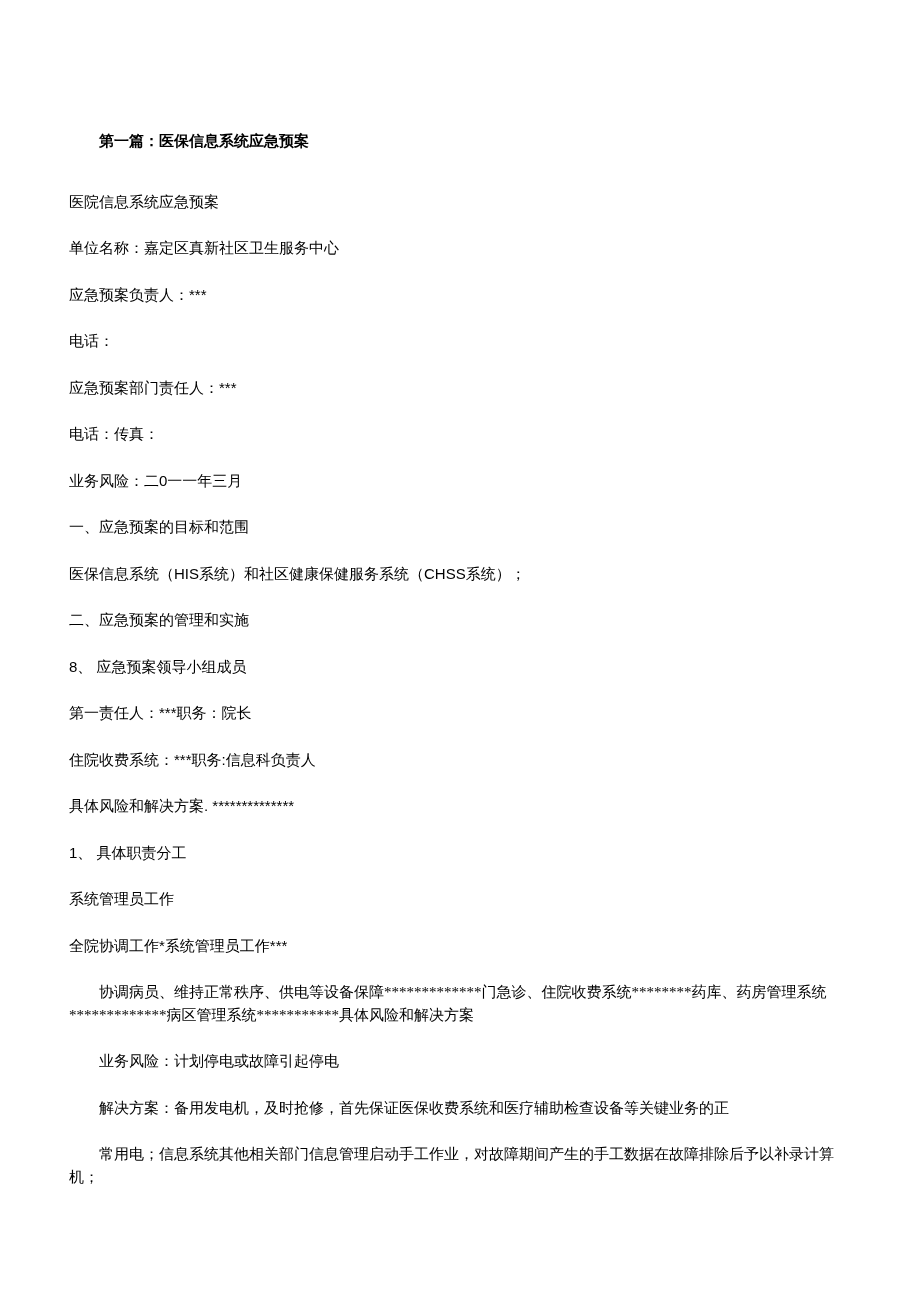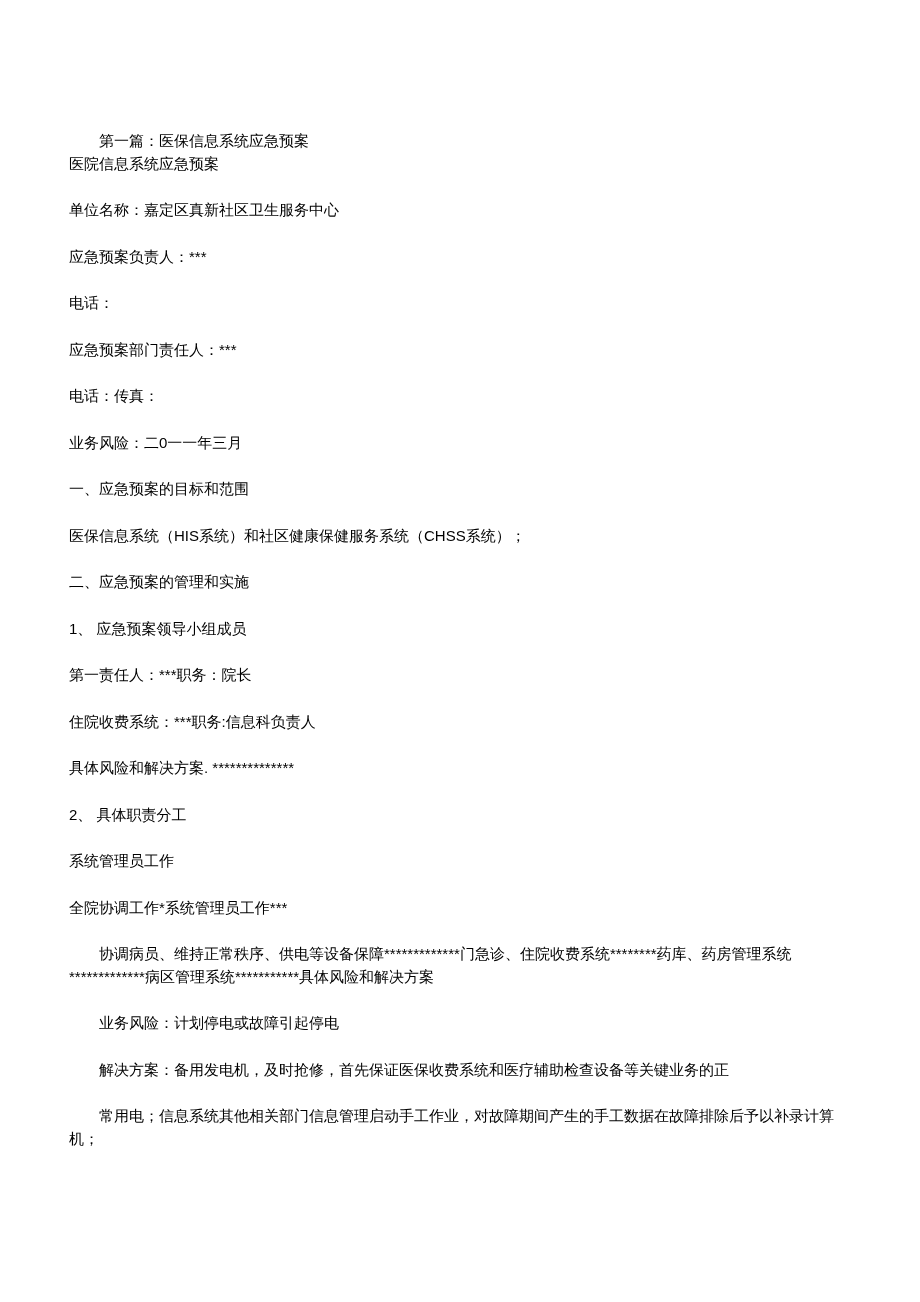--- a/index.html
+++ b/index.html
@@ -11,48 +11,50 @@
       width: 920px;
       min-height: 1302px;
       background: #ffffff;
       font-family: "Microsoft YaHei", "SimSun", sans-serif;
       font-size: 15px;
       color: #000000;
       padding: 130px 69px 50px 69px;
       line-height: 1.5;
     }
     .heading {
-      font-weight: normal;
+      font-weight: bold;
       text-indent: 2em;
+      margin-bottom: 38px;
     }
     .para {
       margin-bottom: 24px;
     }
     .indent {
       text-indent: 2em;
+      font-family: Liberation Serif, serif;
     }
   </style>
 </head>
 <body>
 
 <div class="heading">第一篇：医保信息系统应急预案</div>
 
 <div class="para">医院信息系统应急预案</div>
 <div class="para">单位名称：嘉定区真新社区卫生服务中心</div>
 <div class="para">应急预案负责人：***</div>
 <div class="para">电话：</div>
 <div class="para">应急预案部门责任人：***</div>
 <div class="para">电话：传真：</div>
 <div class="para">业务风险：二0一一年三月</div>
 <div class="para">一、应急预案的目标和范围</div>
 <div class="para">医保信息系统（HIS系统）和社区健康保健服务系统（CHSS系统）；</div>
 <div class="para">二、应急预案的管理和实施</div>
-<div class="para">1、  应急预案领导小组成员</div>
+<div class="para">8、  应急预案领导小组成员</div>
 <div class="para">第一责任人：***职务：院长</div>
 <div class="para">住院收费系统：***职务:信息科负责人</div>
 <div class="para">具体风险和解决方案. **************</div>
-<div class="para">2、  具体职责分工</div>
+<div class="para">1、  具体职责分工</div>
 <div class="para">系统管理员工作</div>
 <div class="para">全院协调工作*系统管理员工作***</div>
 <div class="para indent">协调病员、维持正常秩序、供电等设备保障*************门急诊、住院收费系统********药库、药房管理系统*************病区管理系统***********具体风险和解决方案</div>
 <div class="para indent">业务风险：计划停电或故障引起停电</div>
 <div class="para indent">解决方案：备用发电机，及时抢修，首先保证医保收费系统和医疗辅助检查设备等关键业务的正</div>
 <div class="para indent">常用电；信息系统其他相关部门信息管理启动手工作业，对故障期间产生的手工数据在故障排除后予以补录计算机；</div>
 
 </body></html>

